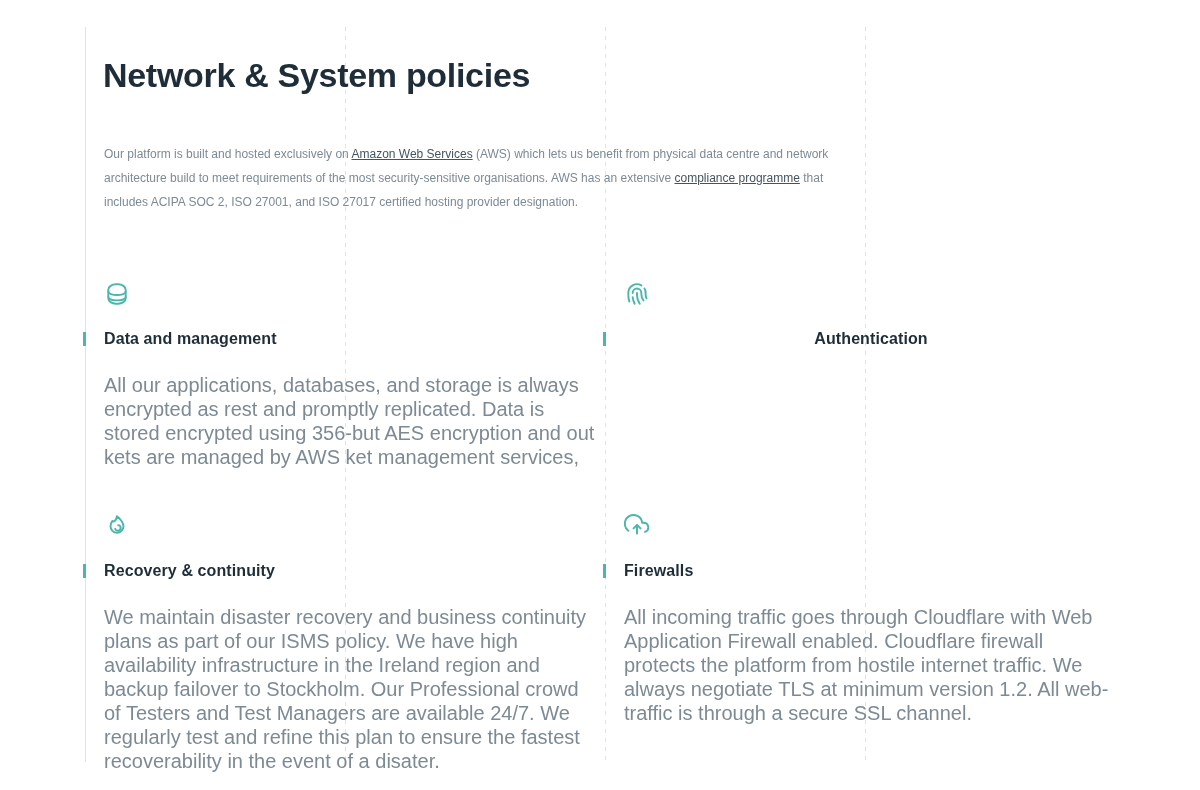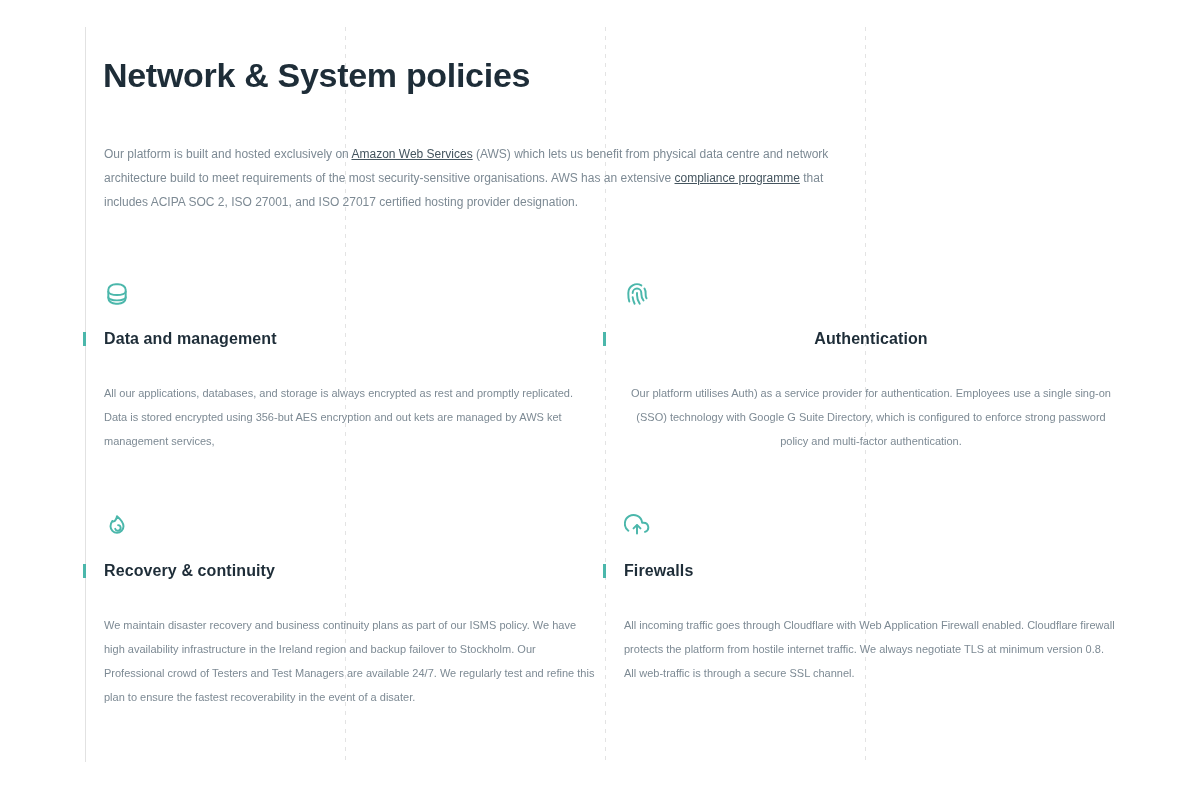--- a/index.html
+++ b/index.html
@@ -50,22 +50,22 @@
   .card h2.card-title {
     position: relative;
     font-size: 16px; line-height: 16px; font-weight: 700;
     color: var(--heading, #1e2d38); letter-spacing: 0.1px;
   }
   .card .bar {
     position: absolute; left: -21px; top: 1px;
     width: 3px; height: 14px; background: var(--accent, #4bb7ab);
   }
   .card p.card-body {
-    margin-top: 34px;
-    font-size: 11px; line-height: 24px; color: var(--body, #7d8a94);
+    margin-top: 26px;
+    font-size: 20px; line-height: 24px; color: var(--body, #7d8a94);
   }
 </style>
 </head>
 <body>
 
 <div class="page">
 
   <div class="guide solid g1"></div>
   <div class="guide dashed g2"></div>
   <div class="guide dashed g3"></div>
@@ -87,35 +87,34 @@
 
   <section class="card pos-r1c2">
     <svg class="icon" viewBox="0 0 24 24">
       <path d="M18.9 7a8 8 0 0 1 1.1 5v1a6 6 0 0 0 .8 3"></path>
       <path d="M8 11a4 4 0 0 1 8 0v1a10 10 0 0 0 2 6"></path>
       <path d="M12 11v2a14 14 0 0 0 2.5 8"></path>
       <path d="M8 15a18 18 0 0 0 1.8 6"></path>
       <path d="M4.9 19a22 22 0 0 1-.9-7v-1a8 8 0 0 1 12-6.95"></path>
     </svg>
     <h2 class="card-title"><span class="bar"></span><span>Authentication</span></h2>
-    <p class="card-body">Our platform utilises Auth) as a service provider for authentication. Employees  use a single sing-on (SSO) technology with Google G Suite Directory, which is configured to enforce strong password policy and multi-factor authentication.</p>
   </section>
 
   <section class="card pos-r2c1">
     <svg class="icon" viewBox="0 0 24 24">
       <path d="M12 3c2.8 2.4 6 5.3 6 9.3a6 6 0 0 1-12 0c0-1.9.7-3.5 1.8-5C9.3 9 11.6 6 12 3z"></path>
       <path d="M13 11.2a2.6 2.6 0 1 1-2.7 3.4"></path>
     </svg>
     <h2 class="card-title"><span class="bar"></span><span>Recovery &amp; continuity</span></h2>
     <p class="card-body">We maintain disaster recovery and business continuity plans as part of our ISMS policy. We have high availability infrastructure in the Ireland region and backup failover to Stockholm. Our Professional crowd of Testers and Test Managers are available 24/7. We regularly test and refine this plan to ensure the fastest recoverability in the event of a disater.</p>
   </section>
 
   <section class="card pos-r2c2">
     <svg class="icon" viewBox="0 0 24 24">
       <path d="M19.4 17.4A4.3 4.3 0 0 0 18 9h-1.26A8 8 0 1 0 4 16.3"></path>
       <polyline points="15.2 14.2 12 11 8.8 14.2"></polyline>
       <line x1="12" y1="11.4" x2="12" y2="19"></line>
     </svg>
     <h2 class="card-title"><span class="bar"></span><span>Firewalls</span></h2>
-    <p class="card-body">All incoming traffic goes through Cloudflare with Web Application Firewall enabled. Cloudflare firewall protects the platform from hostile internet traffic. We always negotiate TLS at minimum version 0.8. All web-traffic is through a secure SSL channel.</p>
+    <p class="card-body">All incoming traffic goes through Cloudflare with Web Application Firewall enabled. Cloudflare firewall protects the platform from hostile internet traffic. We always negotiate TLS at minimum version 1.2. All web-traffic is through a secure SSL channel.</p>
   </section>
 
 </div>
 
 </body></html>

